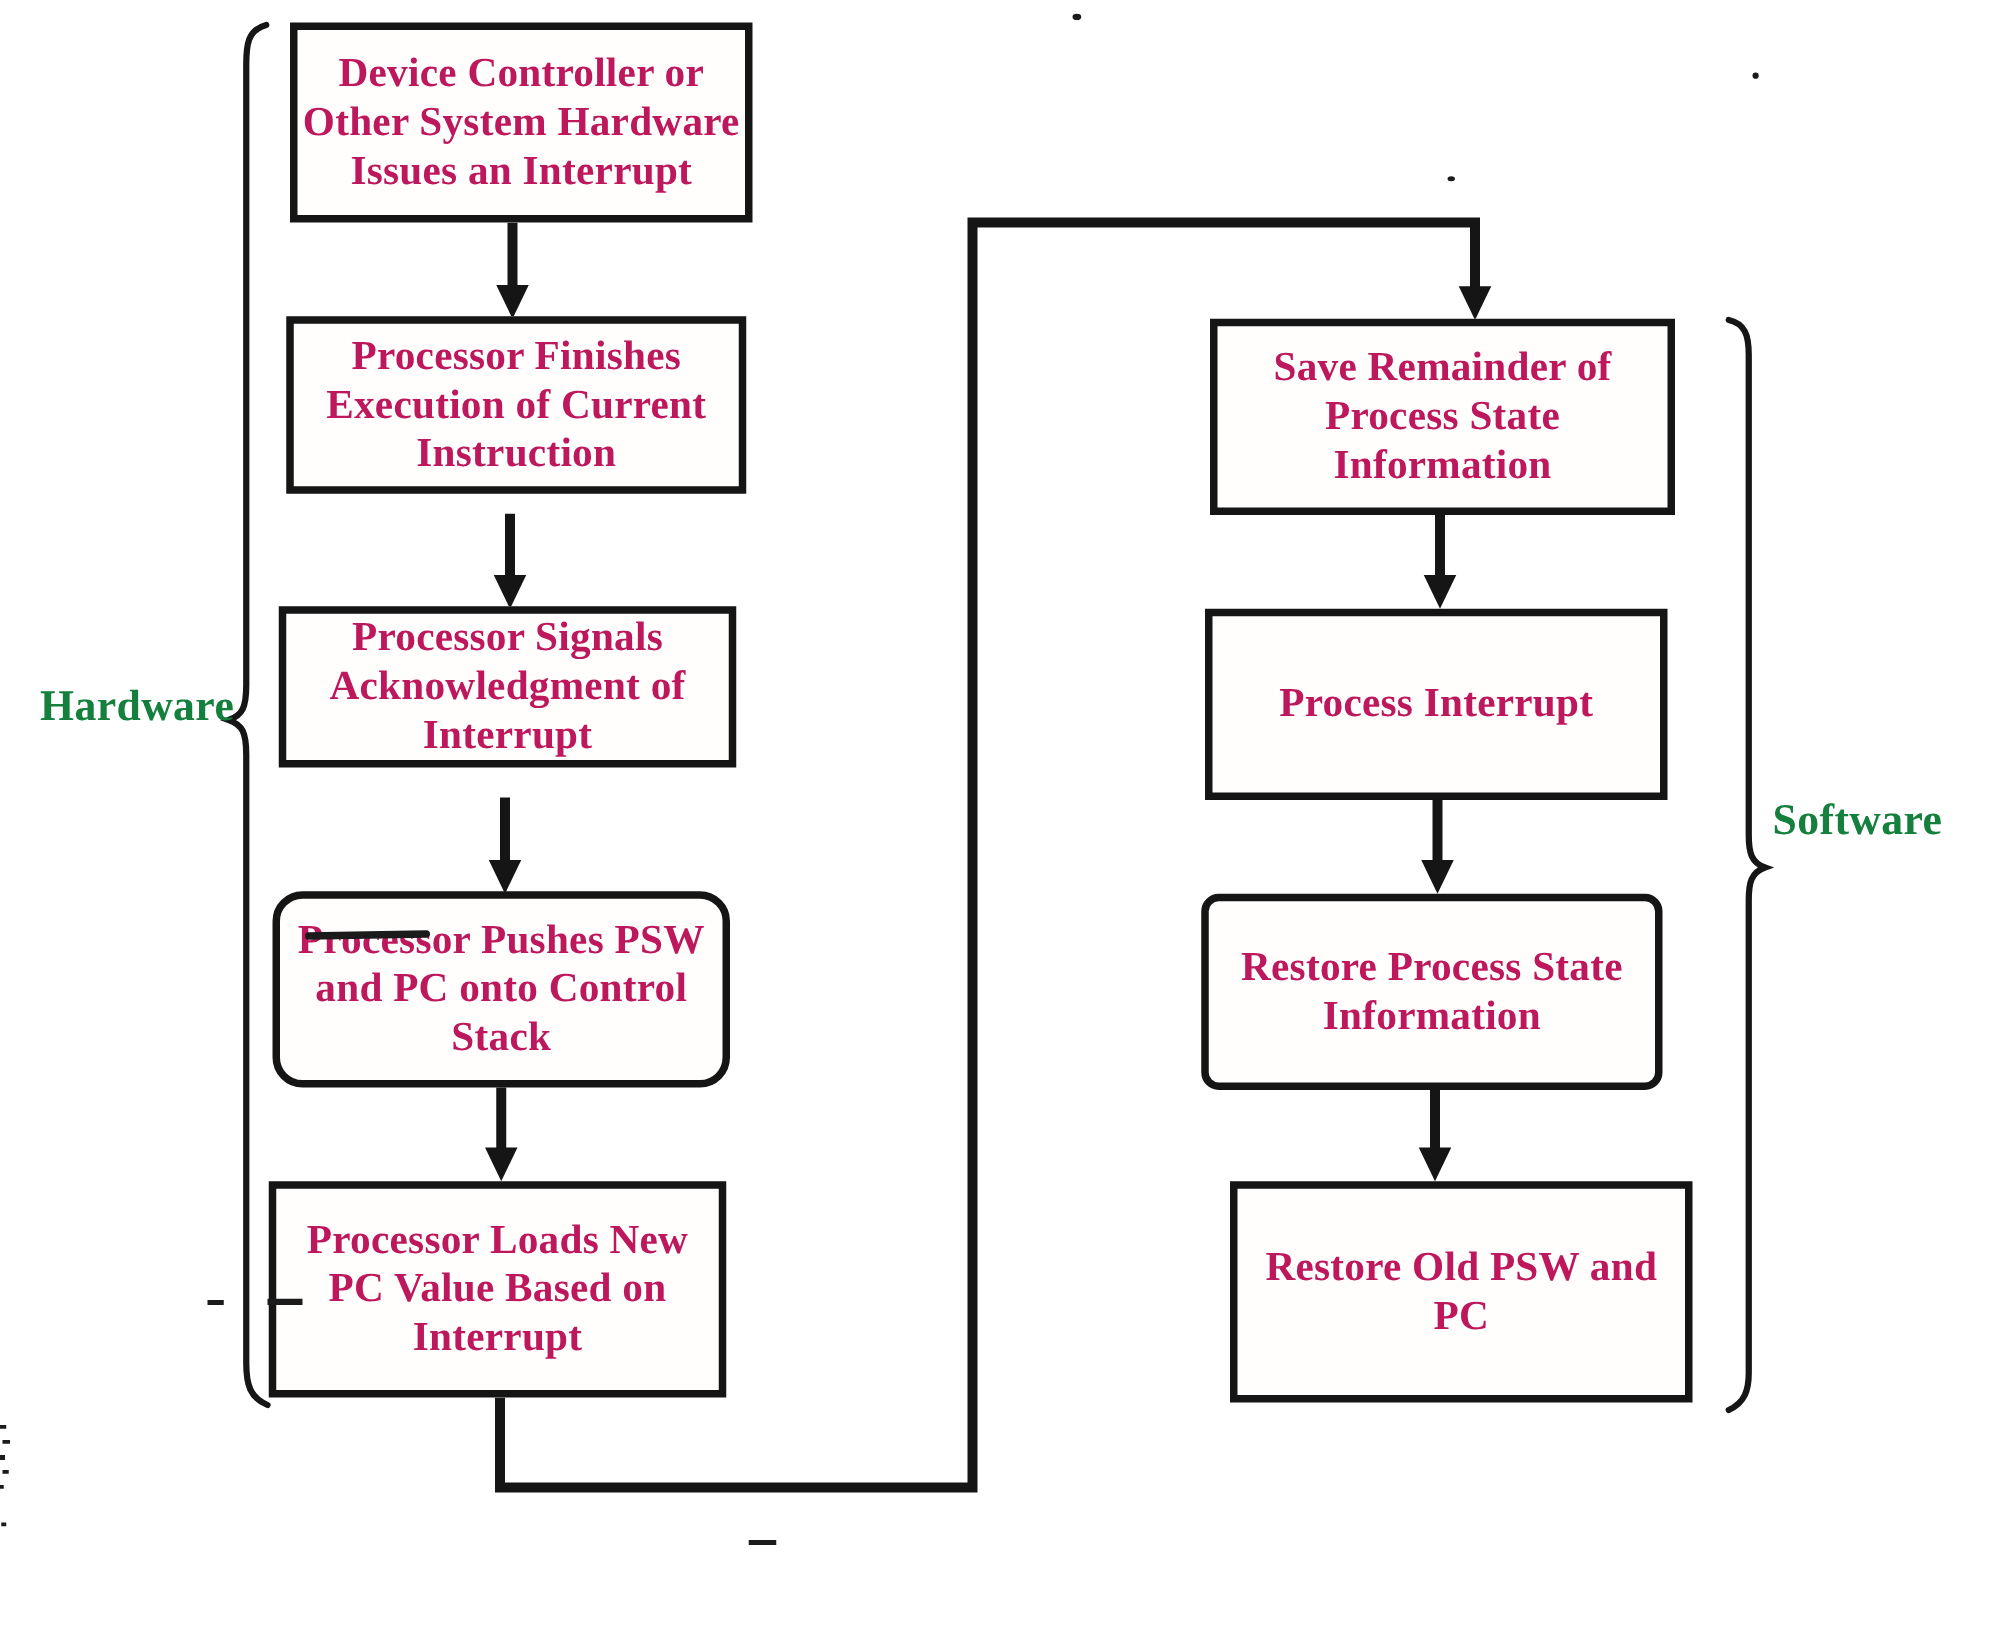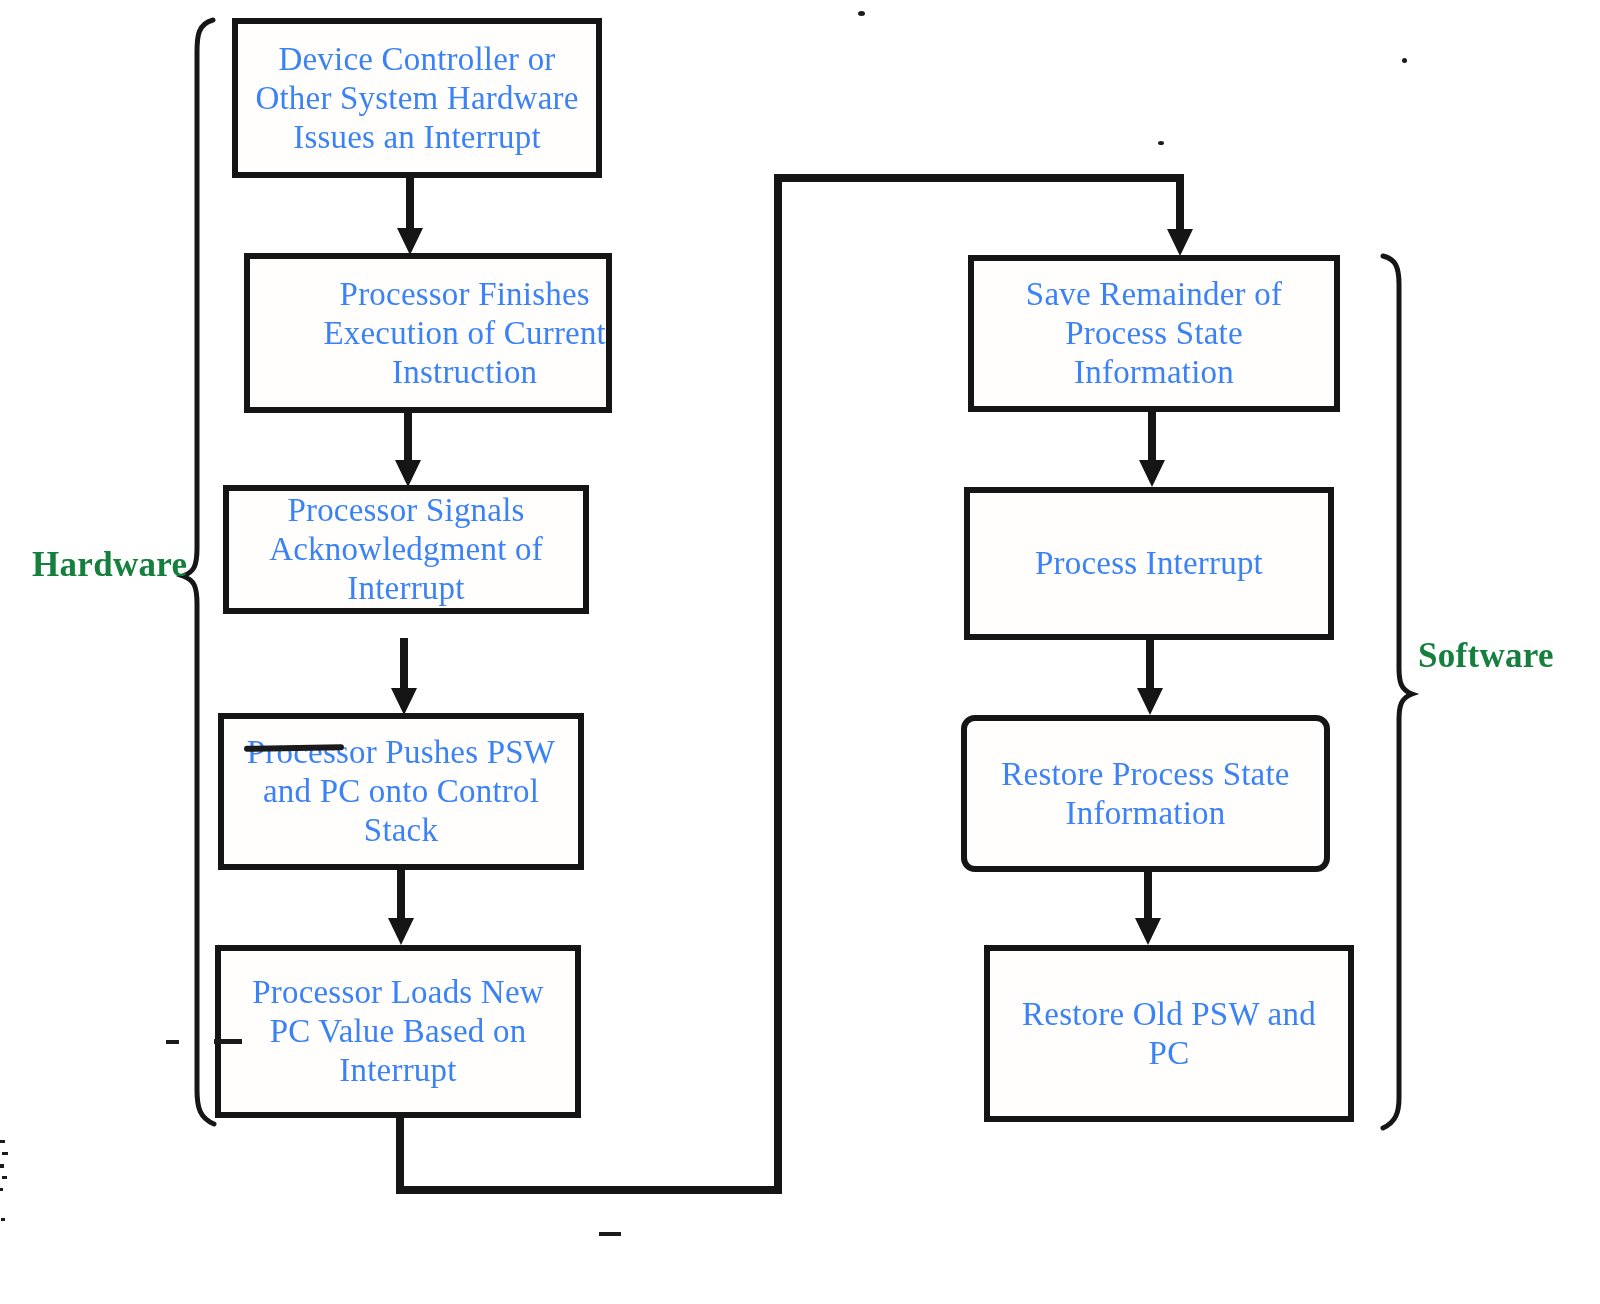--- a/index.html
+++ b/index.html
@@ -17,28 +17,28 @@
     border:6px solid #151515;
     background:#fffefd;
     display:flex;align-items:center;justify-content:center;
     box-sizing:border-box;
     text-align:center;
   }
   .fbox .lbl{
     white-space:pre-line;
     font-size:33px;
     line-height:39px;
-    font-weight:400;
-    color:#3b82f6;
+    font-weight:700;
+    color:#be185d;
     letter-spacing:0.2px;
   }
   .l1{left:232px;top:18px;width:370px;height:160px;}
-  .l2{left:244px;top:253px;width:368px;height:160px;justify-content:flex-end;}
+  .l2{left:229px;top:253px;width:368px;height:142px;}
   .l3{left:223px;top:485px;width:366px;height:129px;}
-  .l4{left:218px;top:713px;width:366px;height:157px;}
+  .l4{left:218px;top:713px;width:366px;height:157px;border-radius:24px;}
   .l5{left:215px;top:945px;width:366px;height:173px;}
   .r1{left:968px;top:255px;width:372px;height:157px;align-items:center;}
   .r2{left:964px;top:487px;width:370px;height:153px;}
   .r3{left:961px;top:715px;width:369px;height:157px;border-radius:14px;}
   .r4{left:958px;top:945px;width:370px;height:177px;margin-left:26px;}
   .side-label{
     position:absolute;
     font-size:35px;
     font-weight:600;
     color:#15803d;

